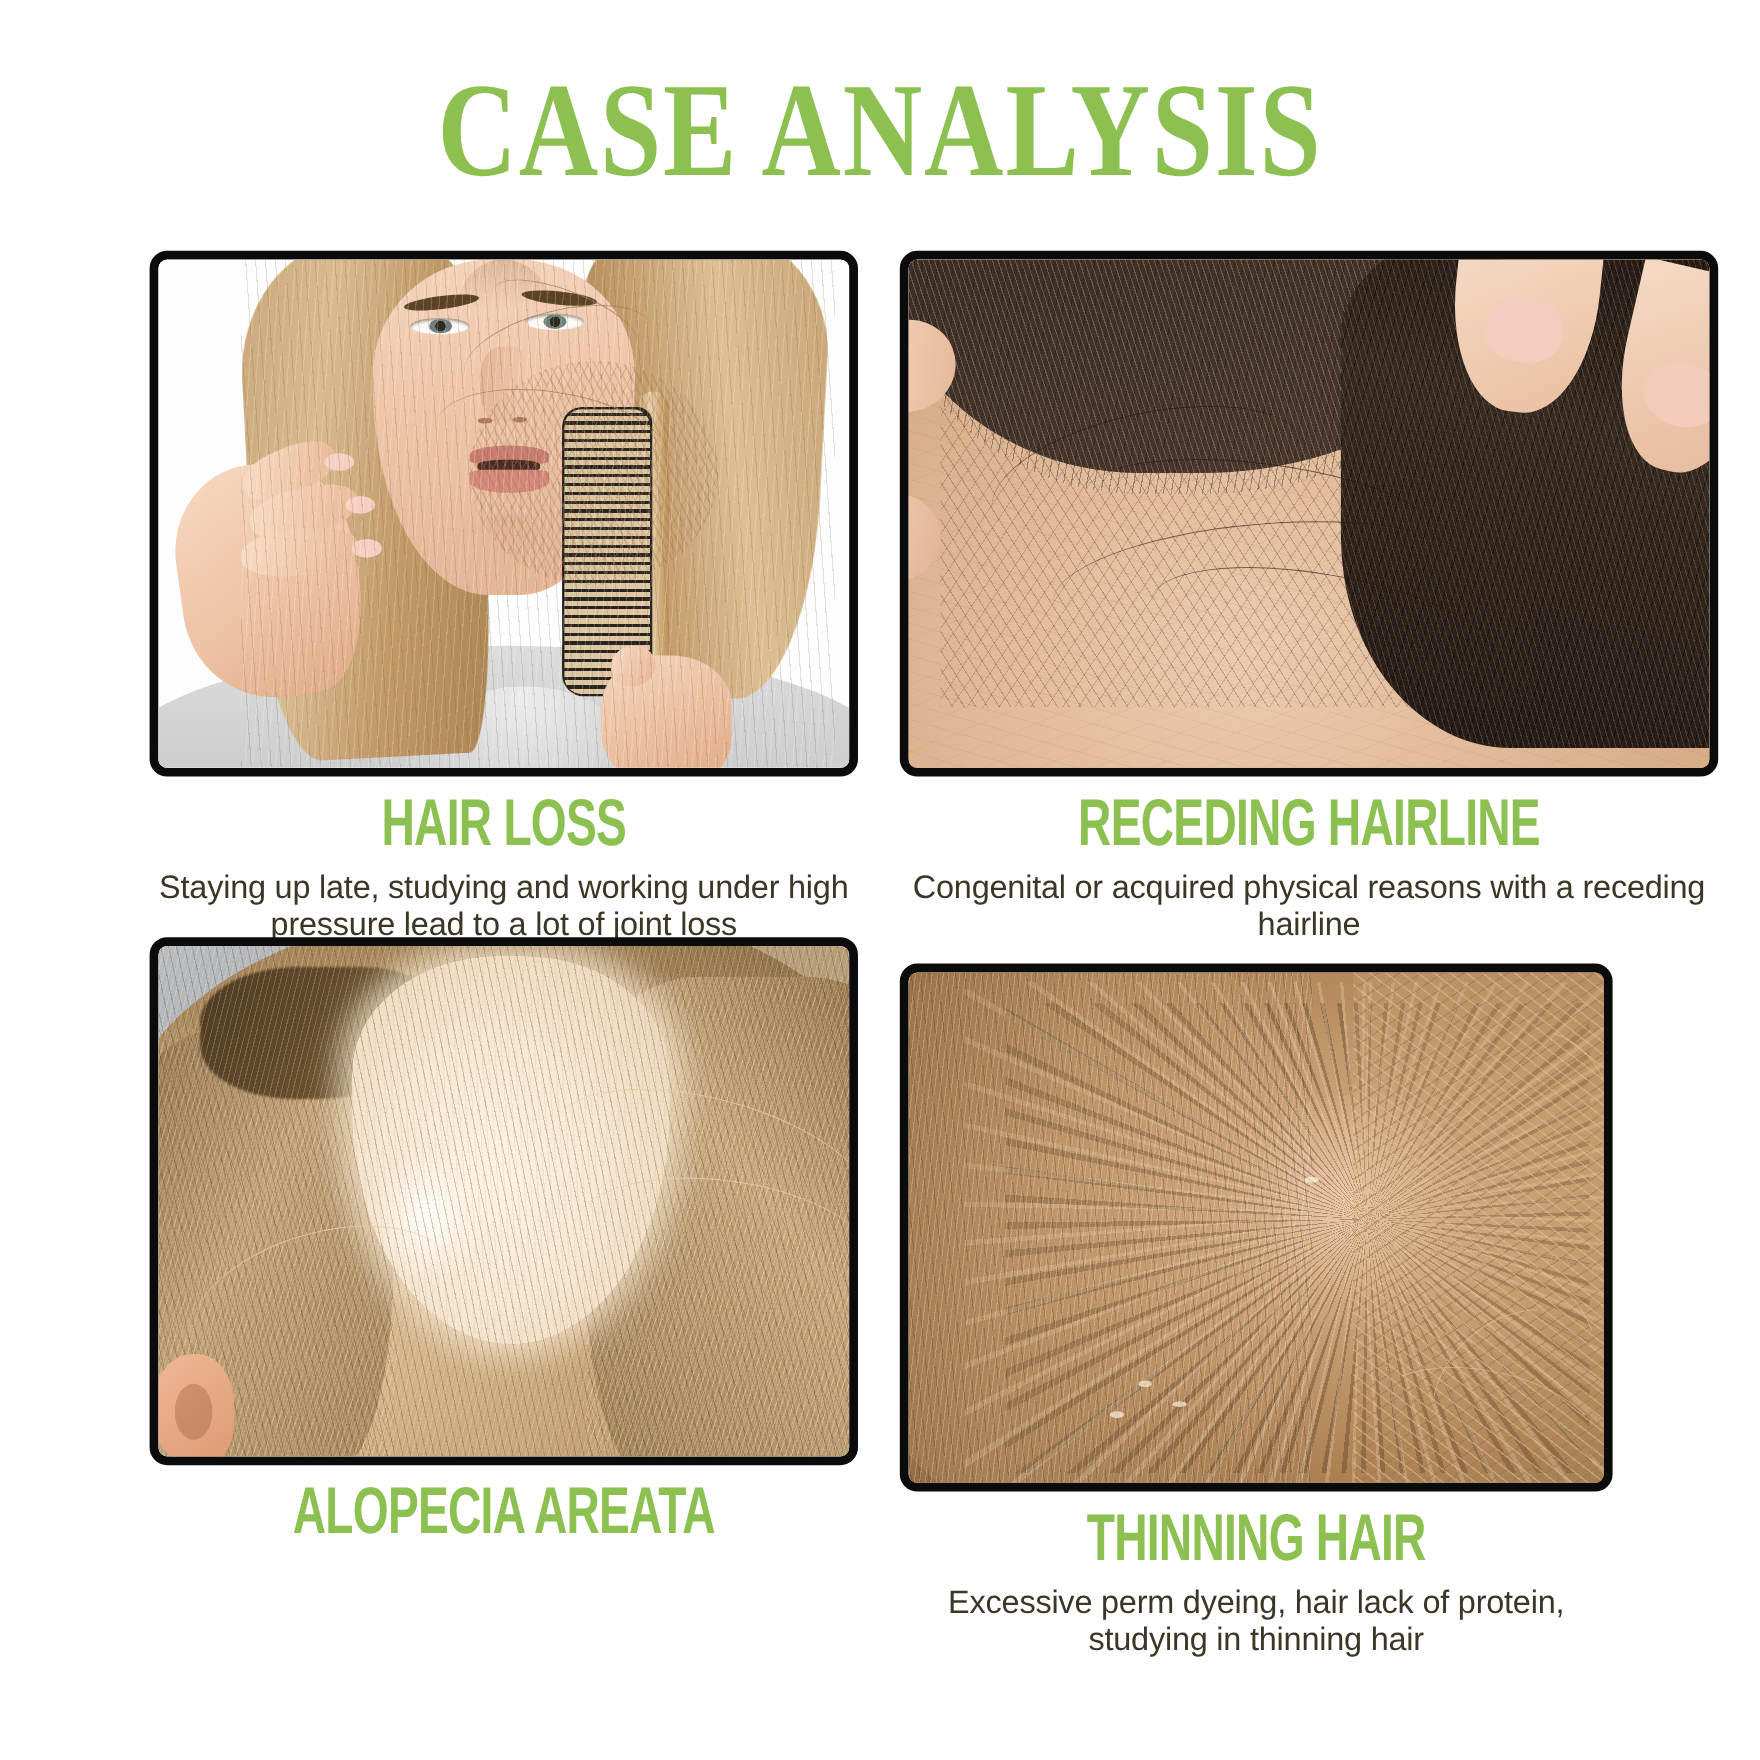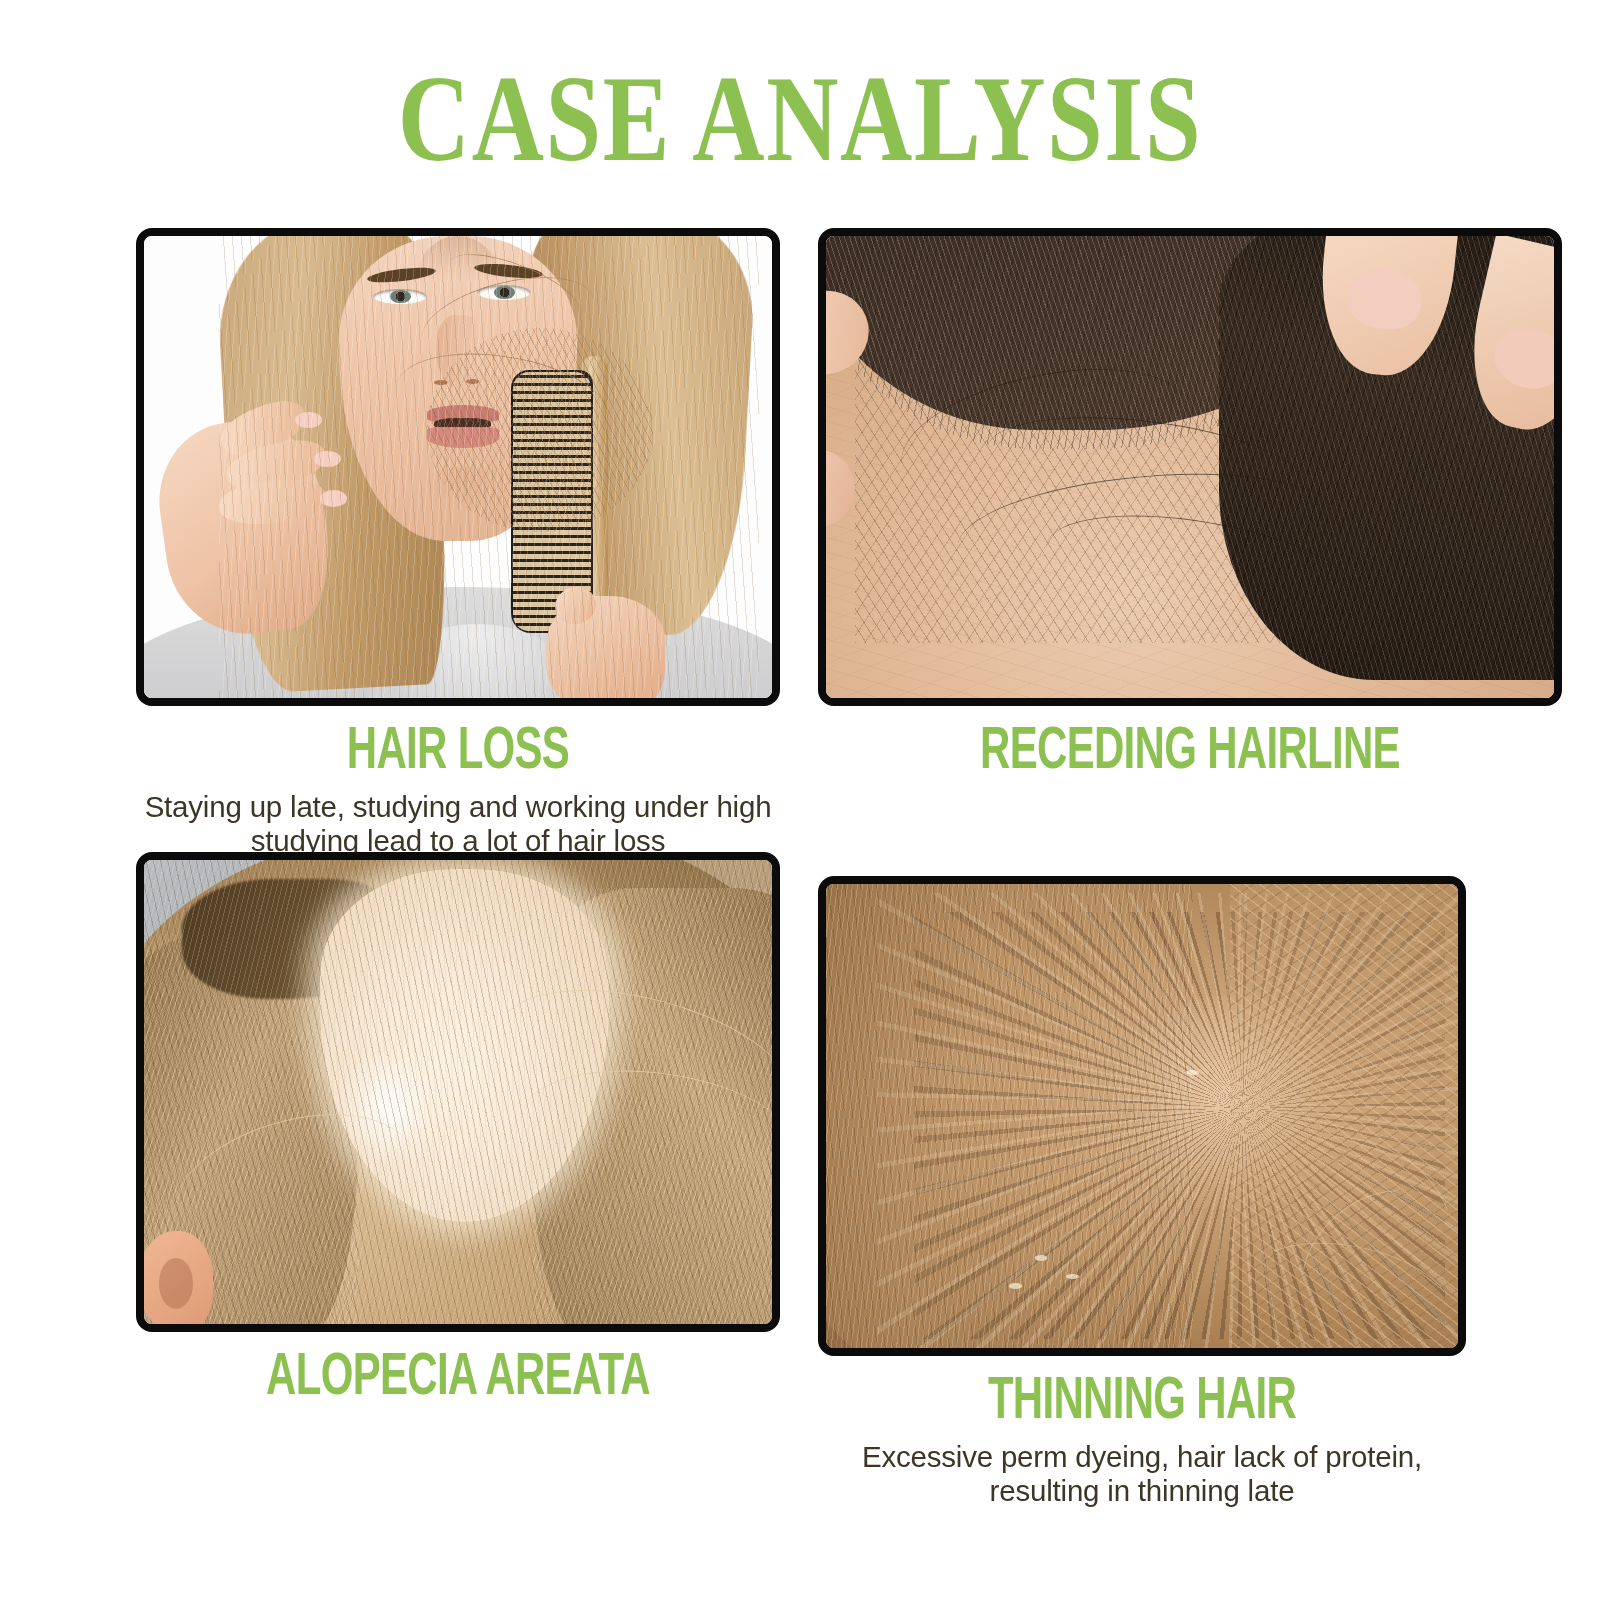--- a/index.html
+++ b/index.html
@@ -518,21 +518,21 @@
           <div class="tangle"></div>
           <div class="fly fly-a"></div>
           <div class="fly fly-b"></div>
           <div class="fly fly-c"></div>
           <div class="hand-b"></div>
           <div class="thumb-b"></div>
           <div class="hair-strands"></div>
         </div>
       </div>
       <div class="heading">HAIR LOSS</div>
-      <div class="desc">Staying up late, studying and working under high studying lead to a lot of hair loss</div>
+      <div class="desc">Staying up late, studying and working under high pressure lead to a lot of joint loss</div>
     </div>
 
     <div class="cell cell-tr">
       <div class="photo-frame">
         <div class="photo p2">
           <div class="scalp"></div>
           <div class="scalp-lines"></div>
           <div class="hair-top"></div>
           <div class="hair-top-tex"></div>
           <div class="hair-right"></div>
@@ -546,20 +546,21 @@
               <div class="nl"></div>
             </div>
           <div class="finger-b">
               <div class="nl"></div>
             </div>
           <div class="finger-c"></div>
           <div class="finger-d"></div>
         </div>
       </div>
       <div class="heading">RECEDING HAIRLINE</div>
+      <div class="desc">Congenital or acquired physical reasons with a receding hairline</div>
     </div>
 
     <div class="cell cell-bl">
       <div class="photo-frame">
         <div class="photo p3">
           <div class="bg-gray"></div>
           <div class="head"></div>
           <div class="hairsweep-l">
               <div class="sweep-tex"></div>
             </div>
@@ -594,17 +595,17 @@
           <div class="curl c2"></div>
           <div class="curl c3"></div>
           <div class="curl c4"></div>
           <div class="flake fl1"></div>
           <div class="flake fl2"></div>
           <div class="flake fl3"></div>
           <div class="flake fl4"></div>
         </div>
       </div>
       <div class="heading">THINNING HAIR</div>
-      <div class="desc">Excessive perm dyeing, hair lack of protein, resulting in thinning late</div>
+      <div class="desc">Excessive perm dyeing, hair lack of protein, studying in thinning hair</div>
     </div>
 
   </div>
 </div>
 
 </body></html>

